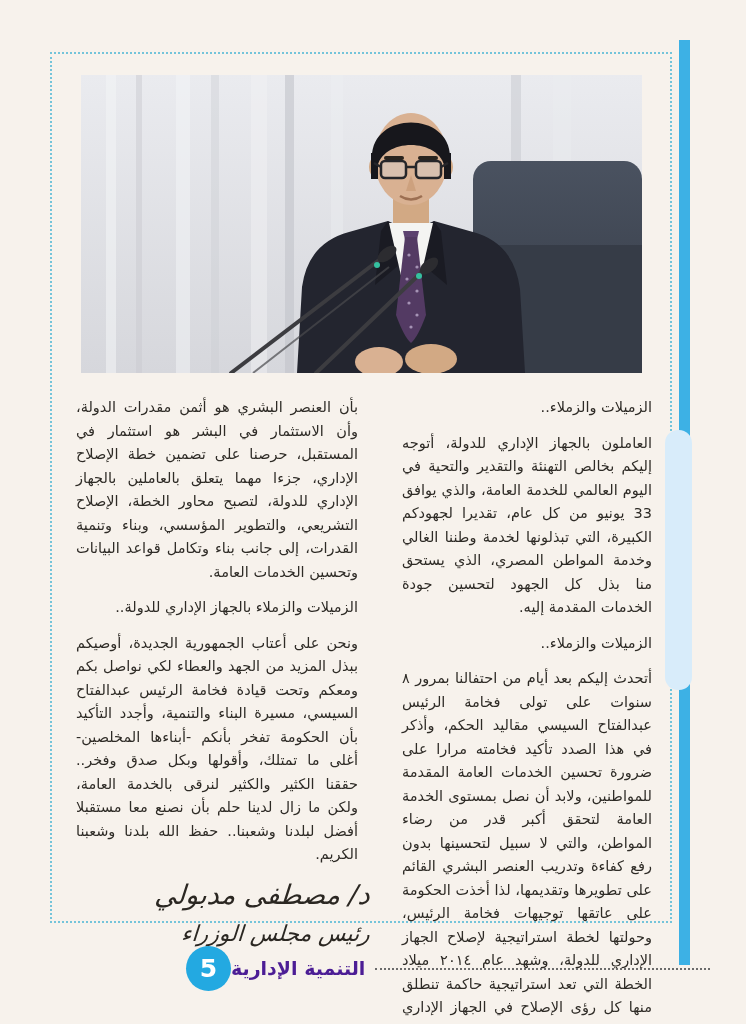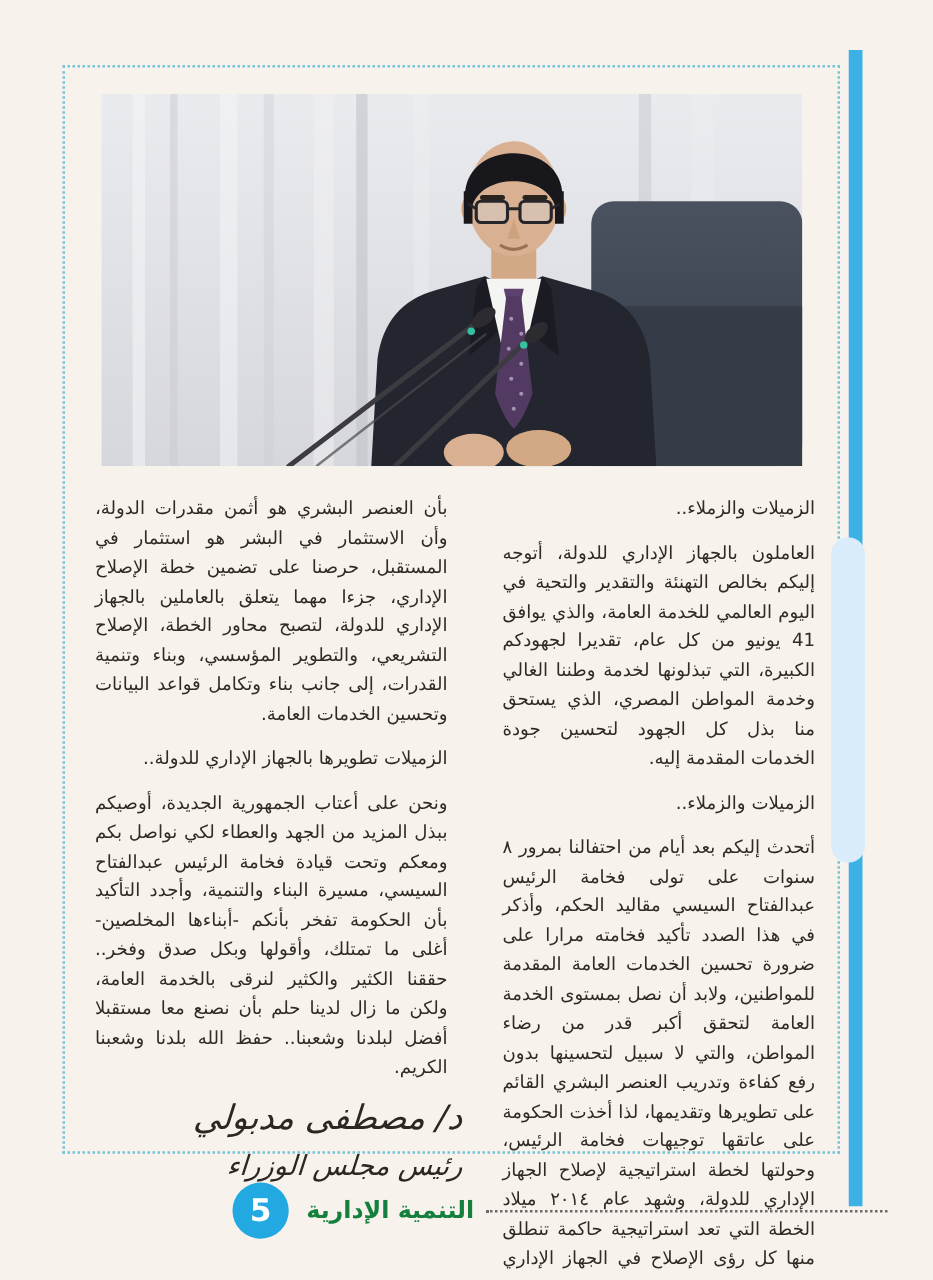--- a/index.html
+++ b/index.html
@@ -100,25 +100,24 @@
     background: #23a9e1;
     color: #ffffff;
     font-size: 25px;
     font-weight: bold;
     display: flex;
     align-items: center;
     justify-content: center;
     flex: 0 0 auto;
   }
   .magazine-name {
-    margin-left: 14px;
     margin-right: 10px;
     font-size: 19px;
     font-weight: bold;
-    color: #15803d;
+    color: #4c1d95;
     direction: rtl;
     white-space: nowrap;
   }
   .footer-rule {
     flex: 1 1 auto;
     height: 0;
     border-top: 2px dotted #6b6b6b;
     margin-top: 2px;
   }
 </style>
@@ -212,29 +211,29 @@
         <ellipse cx="306" cy="179" rx="11" ry="6" fill="#2c2c30" transform="rotate(-38 306 179)"></ellipse>
         <ellipse cx="348" cy="191" rx="11" ry="6" fill="#2c2c30" transform="rotate(-40 348 191)"></ellipse>
         <circle cx="296" cy="190" r="3" fill="#35c1a0"></circle>
         <circle cx="338" cy="201" r="3" fill="#35c1a0"></circle>
       </g>
     </svg>
   </div>
 
   <div class="col col-right">
     <p>الزميلات والزملاء..</p>
-    <p>العاملون بالجهاز الإداري للدولة، أتوجه إليكم بخالص التهنئة والتقدير والتحية في اليوم العالمي للخدمة العامة، والذي يوافق 41 يونيو من كل عام، تقديرا لجهودكم الكبيرة، التي تبذلونها لخدمة وطننا الغالي وخدمة المواطن المصري، الذي يستحق منا بذل كل الجهود لتحسين جودة الخدمات المقدمة إليه.</p>
+    <p>العاملون بالجهاز الإداري للدولة، أتوجه إليكم بخالص التهنئة والتقدير والتحية في اليوم العالمي للخدمة العامة، والذي يوافق 33 يونيو من كل عام، تقديرا لجهودكم الكبيرة، التي تبذلونها لخدمة وطننا الغالي وخدمة المواطن المصري، الذي يستحق منا بذل كل الجهود لتحسين جودة الخدمات المقدمة إليه.</p>
     <p>الزميلات والزملاء..</p>
     <p>أتحدث إليكم بعد أيام من احتفالنا بمرور ٨ سنوات على تولى فخامة الرئيس عبدالفتاح السيسي مقاليد الحكم، وأذكر في هذا الصدد تأكيد فخامته مرارا على ضرورة تحسين الخدمات العامة المقدمة للمواطنين، ولابد أن نصل بمستوى الخدمة العامة لتحقق أكبر قدر من رضاء المواطن، والتي لا سبيل لتحسينها بدون رفع كفاءة وتدريب العنصر البشري القائم على تطويرها وتقديمها، لذا أخذت الحكومة على عاتقها توجيهات فخامة الرئيس، وحولتها لخطة استراتيجية لإصلاح الجهاز الإداري للدولة، وشهد عام ٢٠١٤ ميلاد الخطة التي تعد استراتيجية حاكمة تنطلق منها كل رؤى الإصلاح في الجهاز الإداري للدولة.</p>
     <p>وإيمانا وتقديرا من الدولة المصرية والحكومة</p>
   </div>
 
   <div class="col col-left">
     <p>بأن العنصر البشري هو أثمن مقدرات الدولة، وأن الاستثمار في البشر هو استثمار في المستقبل، حرصنا على تضمين خطة الإصلاح الإداري، جزءا مهما يتعلق بالعاملين بالجهاز الإداري للدولة، لتصبح محاور الخطة، الإصلاح التشريعي، والتطوير المؤسسي، وبناء وتنمية القدرات، إلى جانب بناء وتكامل قواعد البيانات وتحسين الخدمات العامة.</p>
-    <p>الزميلات تطويرها بالجهاز الإداري للدولة..</p>
+    <p>الزميلات والزملاء بالجهاز الإداري للدولة..</p>
     <p>ونحن على أعتاب الجمهورية الجديدة، أوصيكم ببذل المزيد من الجهد والعطاء لكي نواصل بكم ومعكم وتحت قيادة فخامة الرئيس عبدالفتاح السيسي، مسيرة البناء والتنمية، وأجدد التأكيد بأن الحكومة تفخر بأنكم -أبناءها المخلصين- أغلى ما تمتلك، وأقولها وبكل صدق وفخر.. حققنا الكثير والكثير لنرقى بالخدمة العامة، ولكن ما زال لدينا حلم بأن نصنع معا مستقبلا أفضل لبلدنا وشعبنا.. حفظ الله بلدنا وشعبنا الكريم.</p>
 
     <div class="signature">
       <div class="sig-name">د/ مصطفى مدبولي</div>
       <div class="sig-title">رئيس مجلس الوزراء</div>
     </div>
   </div>
 
   <div class="footer">
     <div class="page-badge">

